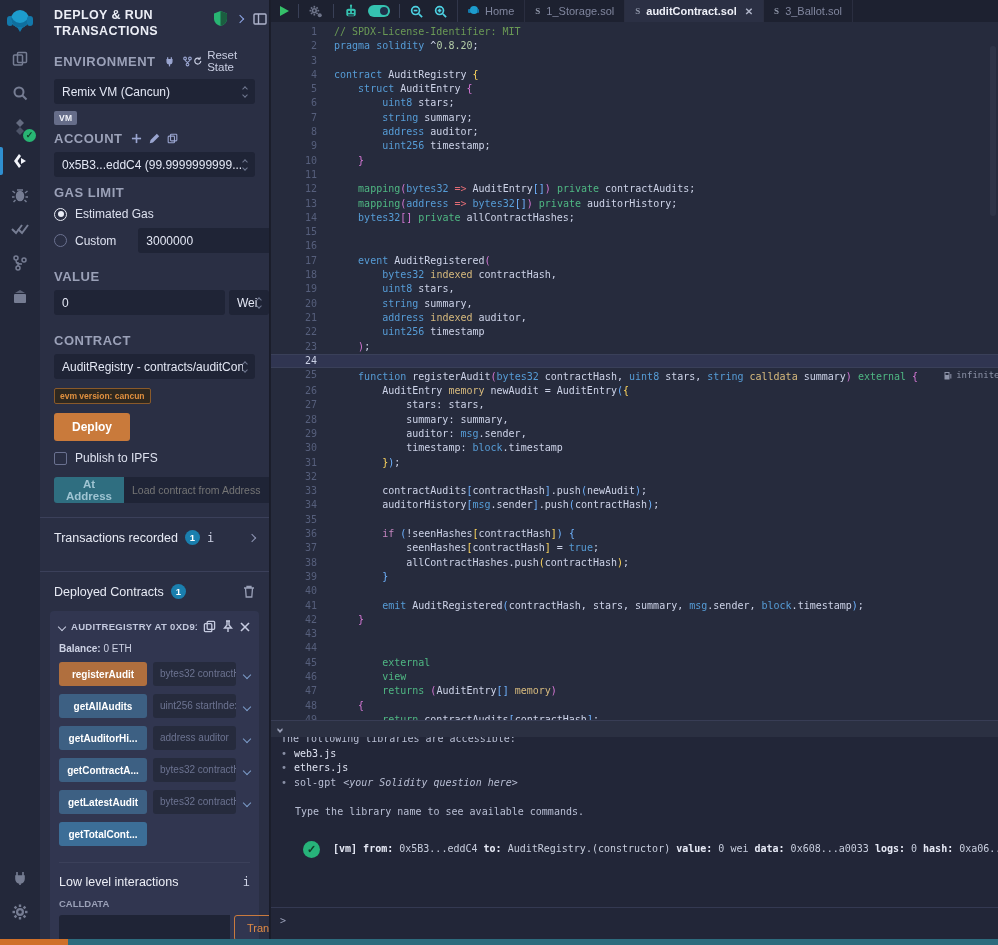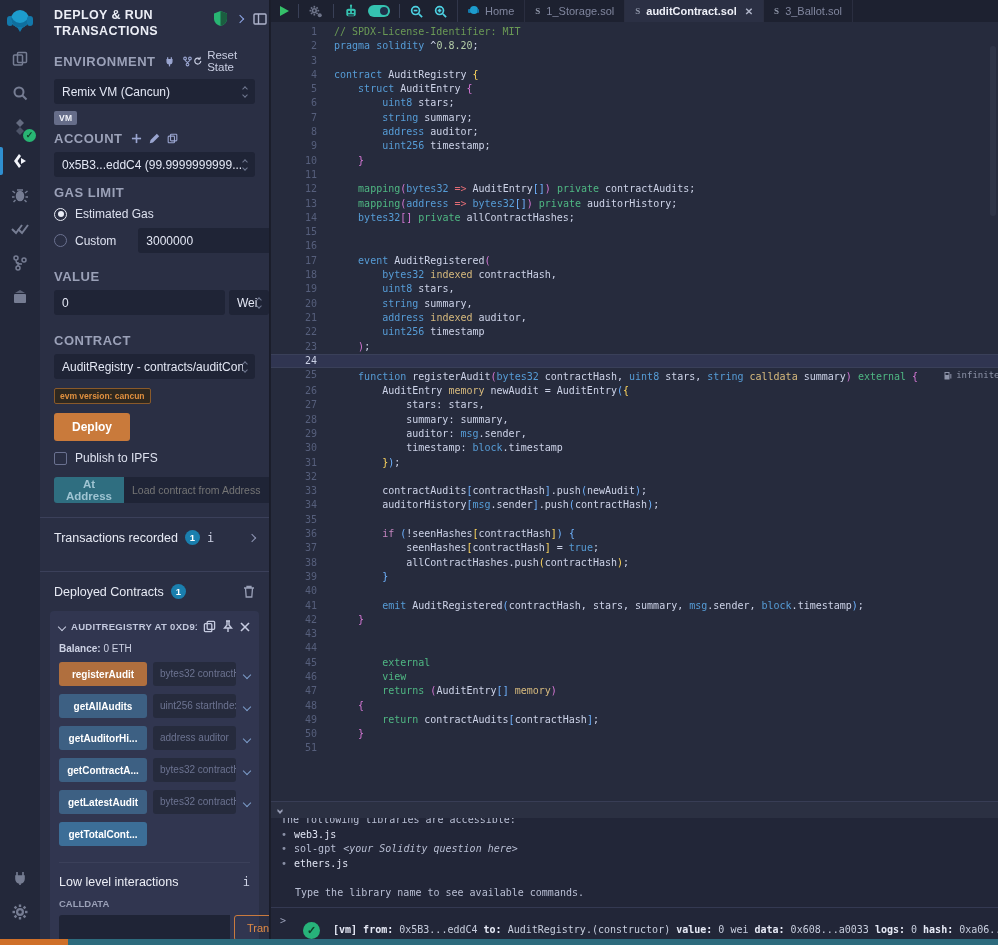--- a/index.html
+++ b/index.html
@@ -113,21 +113,21 @@
   .cl .gut{width:46px;flex:none;text-align:right;color:#565f7c;padding-right:0}
   .cl .src{margin-left:17px;color:#cdd3e8}
   .cl.cur{background:var(--lineh);box-shadow:inset 0 1px 0 #3a4059,inset 0 -1px 0 #3a4059}
   .cl.cur .gut{color:#c9cfe4}
   .tk-c{color:#6a9955}.tk-b{color:#569cd6}.tk-g{color:#4fb783}.tk-y{color:#d7ba7d}
   .tk-p{color:#c586c0}.tk-n{color:#b5cea8}.tk-r{color:#e06c75}
   .gas-badge{display:inline-flex;align-items:center;gap:4px;margin-left:26px;color:#8d93a8;font-size:9px}
   .scroll{position:absolute;right:2px;top:24px;width:6px;height:170px;background:#3a4055;border-radius:3px;opacity:.45}
 
   
-  .terminal{position:absolute;left:0;right:0;bottom:0;height:138px;background:var(--term);
+  .terminal{position:absolute;left:0;right:0;bottom:0;height:219px;background:var(--term);
     font-family:"DejaVu Sans Mono",monospace;font-size:10px;color:#b9bfd4}
   .term-head{height:17px;background:var(--termhead);border-top:1px solid #383d55;display:flex;align-items:center;padding:0 7px;color:#9aa0b8}
   .dblchv{display:flex;flex-direction:column;gap:-2px;cursor:pointer}
   .term-body{padding:2px 0 0 10px;overflow:hidden;height:128px;line-height:14.5px}
   .term-body .clip{margin-top:-7px;color:#b9bfd4}
   .bullet li{list-style:none;display:flex;gap:7px}
   .bullet li:before{content:"•";color:#8a90a6}
   .tlink{color:#dfe3f2;cursor:pointer}
   .solgpt-hint{font-style:italic}
   .pending{color:#a7adc2}
@@ -579,25 +579,25 @@
             <i class="chv sm down" style="color:#9aa0b8;margin-top:-3px"></i>
         </span>
       </div>
       <div class="term-body">
         <div class="clip">The following libraries are accessible:</div>
         <ul class="bullet" id="term-libs">
             <li>
               <span class="tlink">web3.js</span>
             </li>
             <li>
+              <span class="tlink">ethers.js</span>
+            </li>
+            <li>
               <span>sol-gpt </span>
               <span class="solgpt-hint">&lt;your Solidity question here&gt;</span>
-            </li>
-            <li>
-              <span class="tlink">ethers.js</span>
             </li>
           </ul>
         <div style="height:14.5px"></div>
         <div style="padding-left:14px">Type the library name to see available commands.</div>
         <div class="txline">
           <span class="txcheck">✓</span>
           <span class="txtext" id="tx-text"><b>[vm] </b><b>from: </b><span>0x5B3...eddC4 </span><b>to: </b><span>AuditRegistry.(constructor) </span><b>value: </b><span>0 wei </span><b>data: </b><span>0x608...a0033 </span><b>logs: </b><span>0 </span><b>hash: </b><span>0xa06...a65ca </span></span>
         </div>
       </div>
       <div class="term-prompt">

